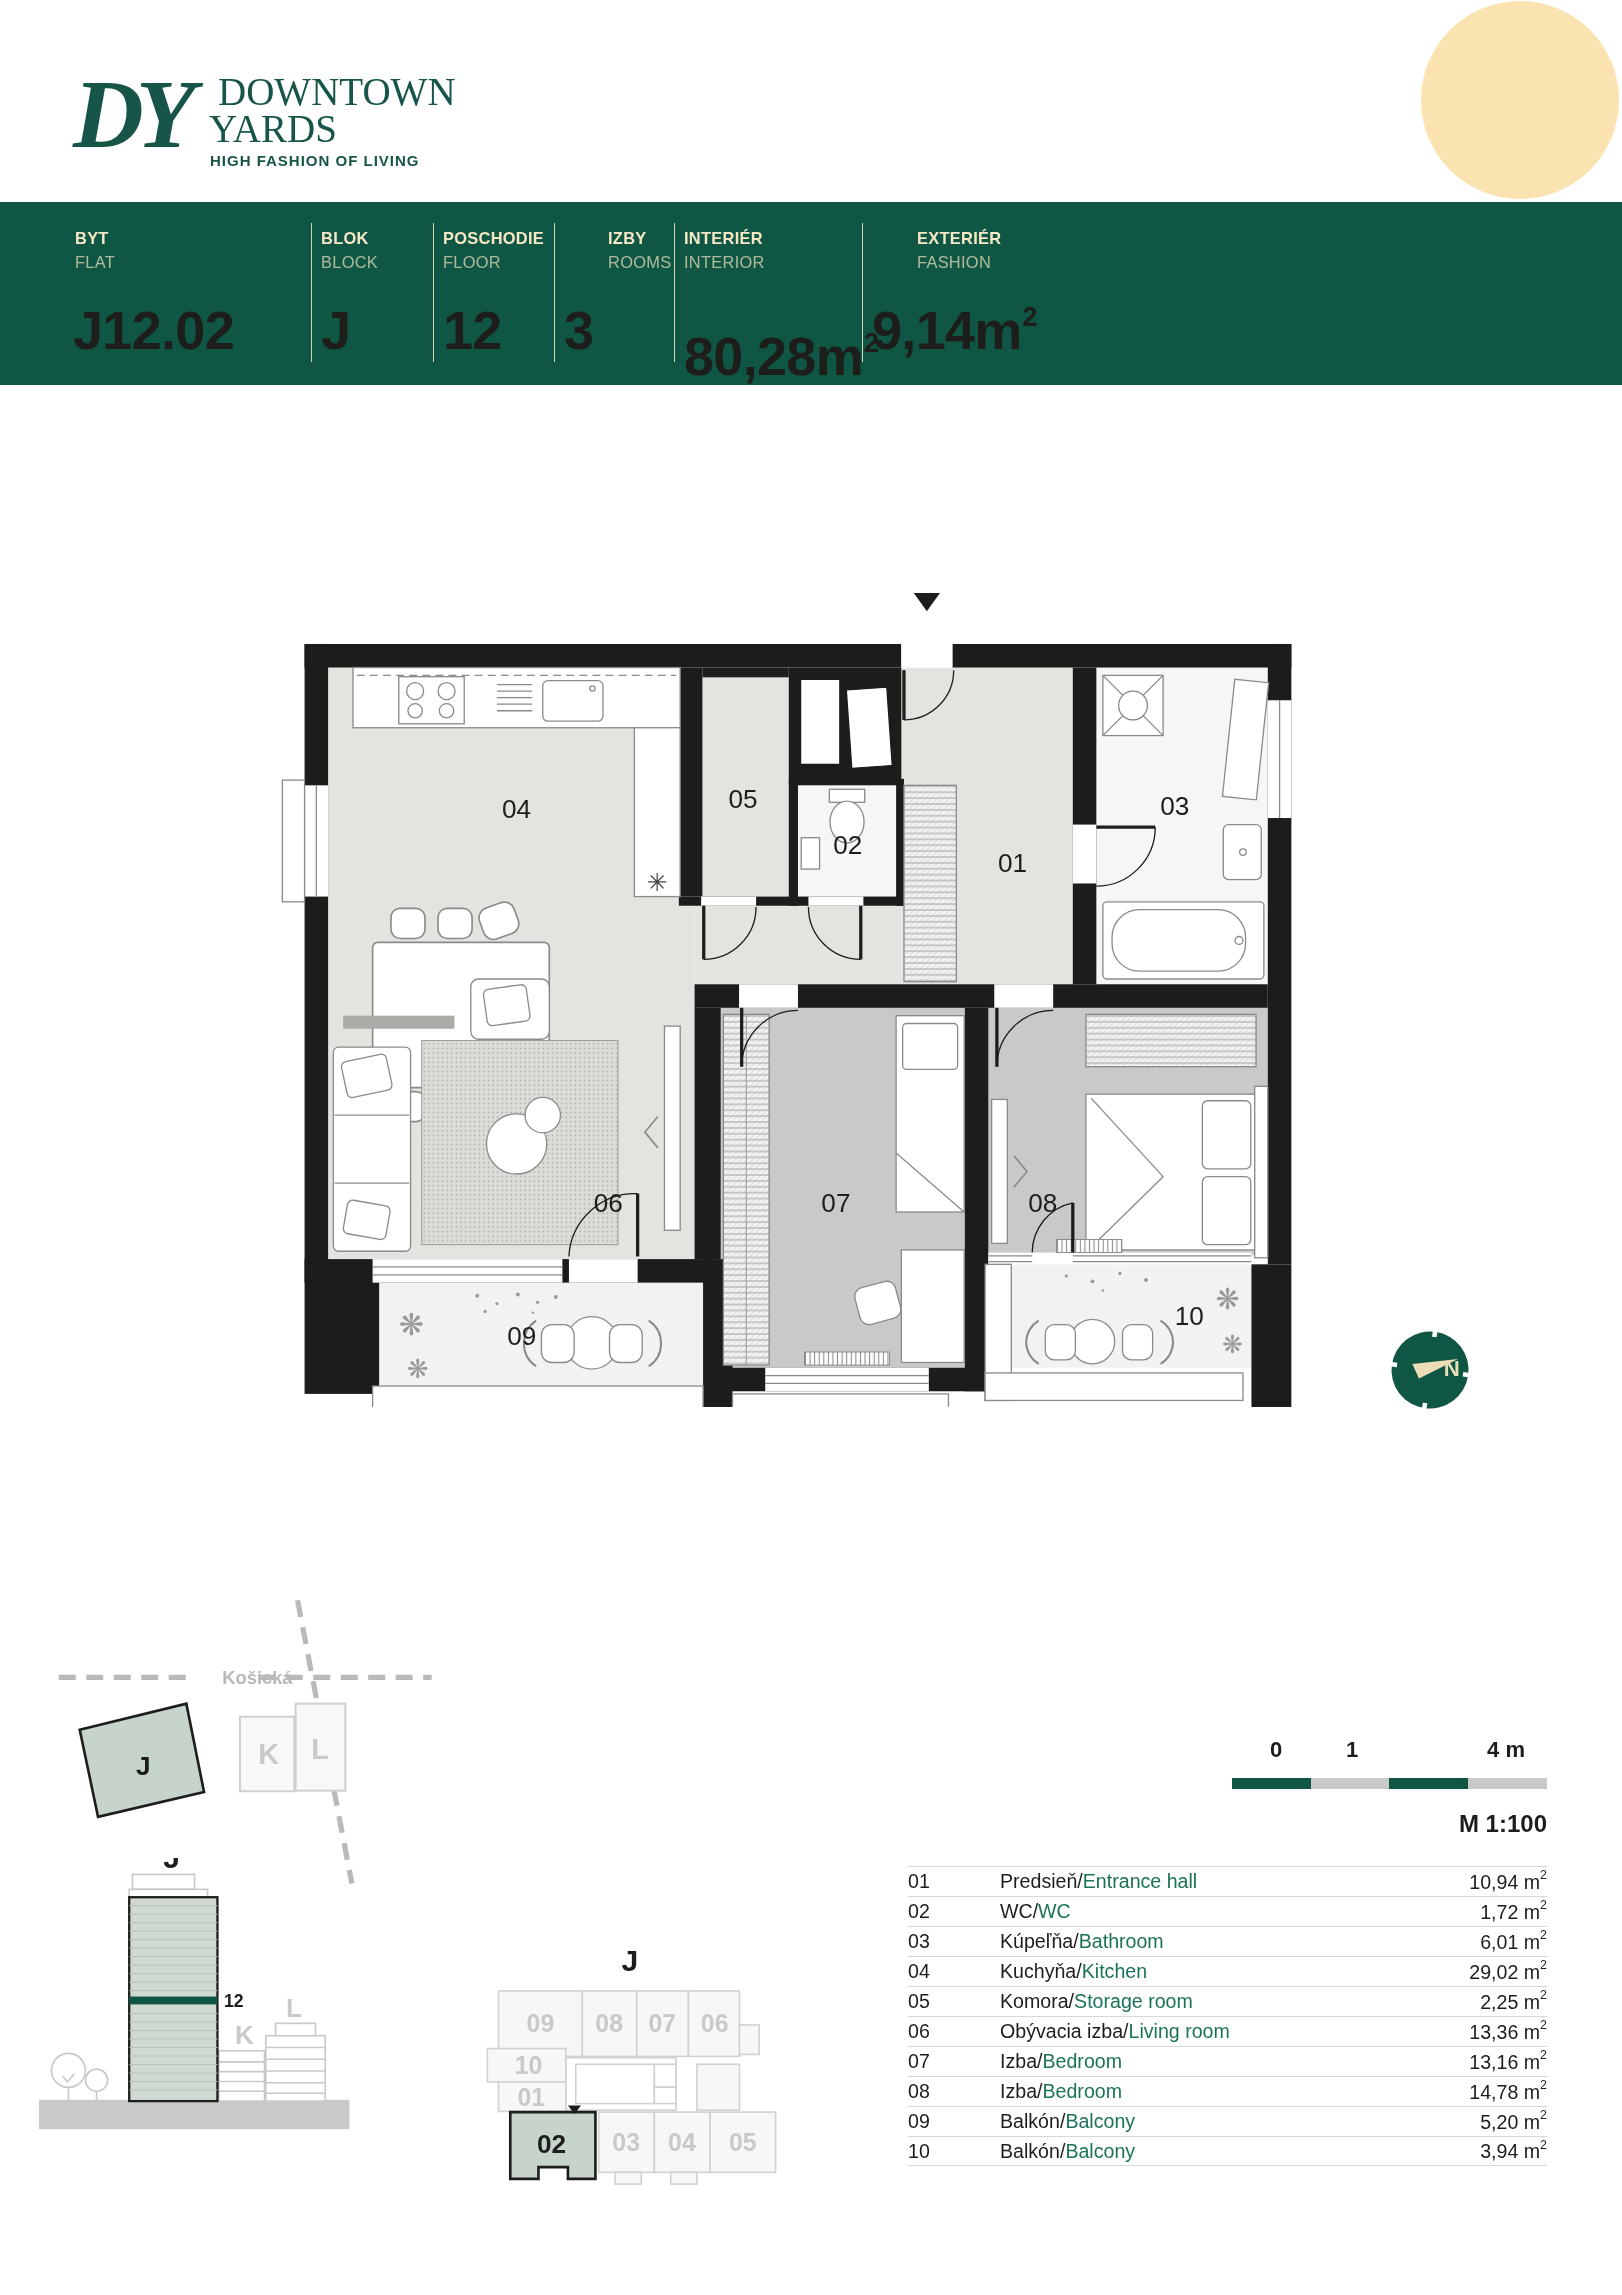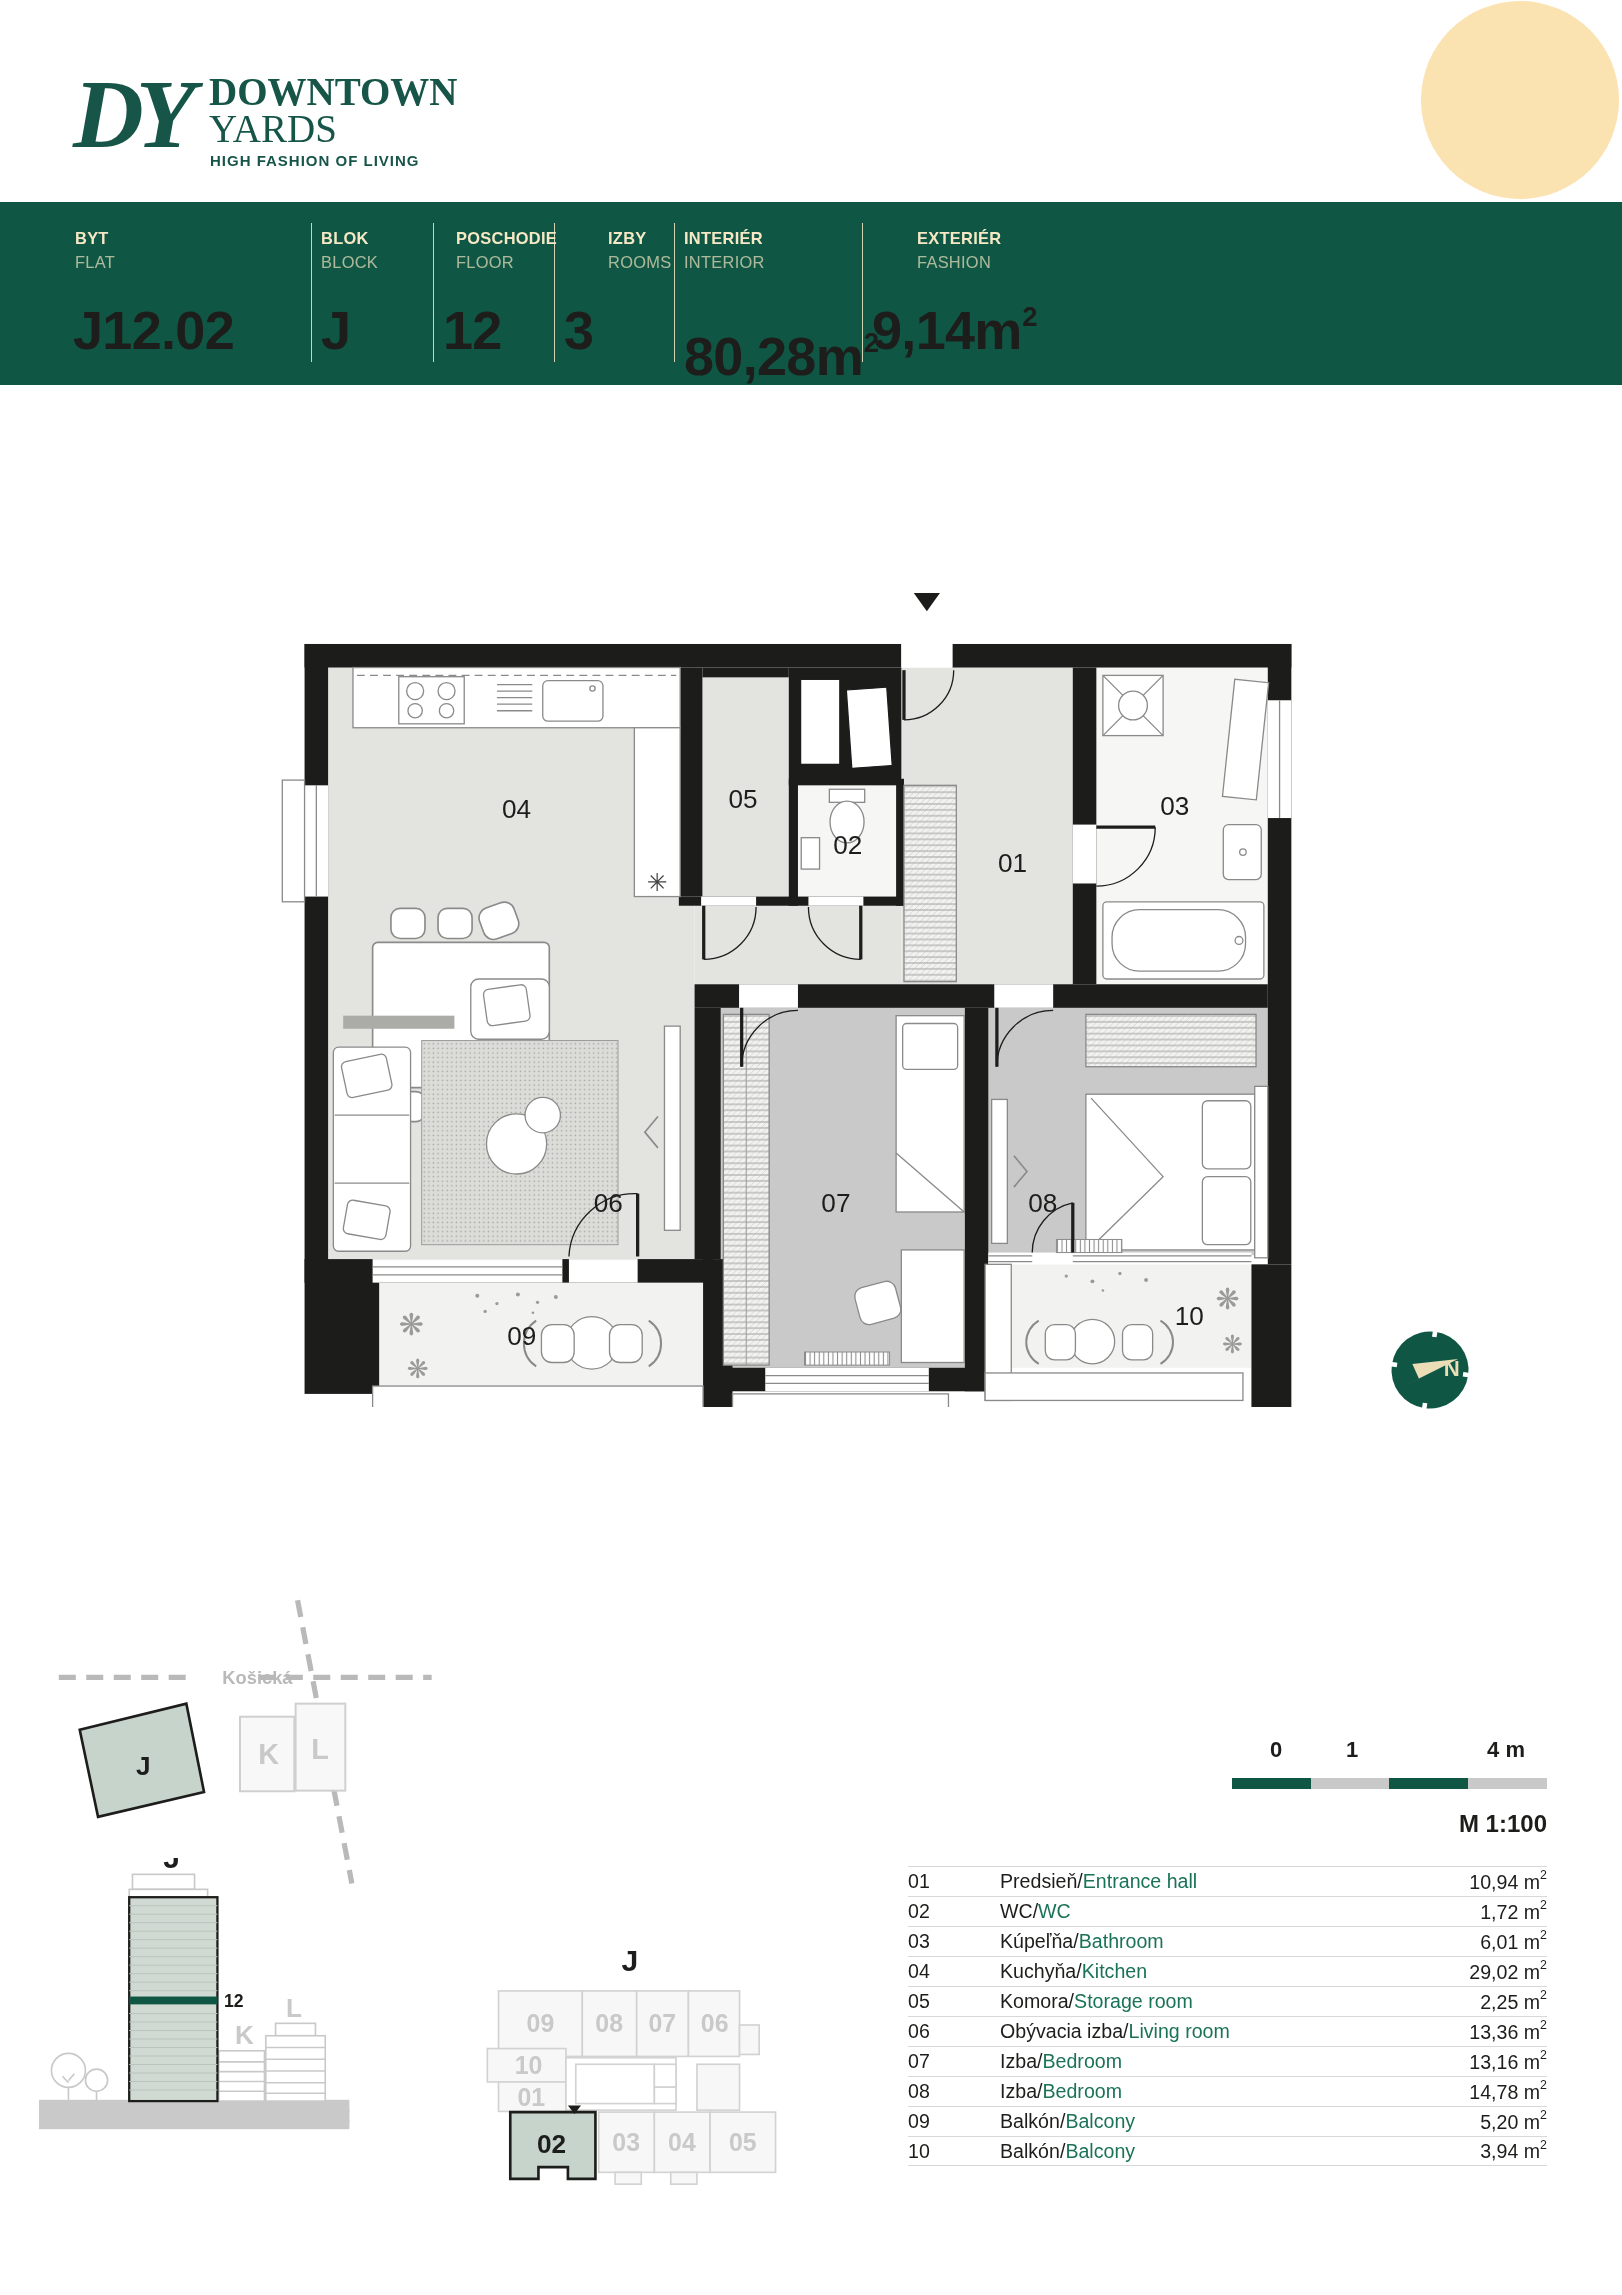--- a/index.html
+++ b/index.html
@@ -40,40 +40,40 @@
 </head>
 <body>
 
 <div id="page">
 
   <div class="abs peach" style="left:1421px;top:1.3px;"></div>
 
   <div class="abs" style="left:73px;top:65px;font-style:italic;">
     <span class="monogram">DY</span>
   </div>
-  <div class="abs logo-line" style="left:209px;top:72px;font-weight:bold;">DOWNTOWN</div>
+  <div class="abs logo-line" style="left:218px;top:72px;">DOWNTOWN</div>
   <div class="abs logo-line" style="left:209px;top:109px;">YARDS</div>
   <div class="abs logo-tag" style="left:210px;top:152px;">HIGH FASHION OF LIVING</div>
 
   <div class="abs band">
     <div class="hcol" style="left:75px;">
       <div class="hlabel">BYT</div>
       <div class="hlabel2">FLAT</div>
     </div>
     <div class="hval" style="left:73px;">J12.02</div>
 
     <div class="vdiv" style="left:311px;"></div>
     <div class="hcol" style="left:321px;">
       <div class="hlabel">BLOK</div>
       <div class="hlabel2">BLOCK</div>
     </div>
     <div class="hval" style="left:321px;">J</div>
 
     <div class="vdiv" style="left:433px;"></div>
-    <div class="hcol" style="left:443px;margin-left:13px;">
+    <div class="hcol" style="left:443px;">
       <div class="hlabel">POSCHODIE</div>
       <div class="hlabel2">FLOOR</div>
     </div>
     <div class="hval" style="left:443px;">12</div>
 
     <div class="vdiv" style="left:554px;"></div>
     <div class="hcol" style="left:564px;margin-left:44px;">
       <div class="hlabel">IZBY</div>
       <div class="hlabel2">ROOMS</div>
     </div>

